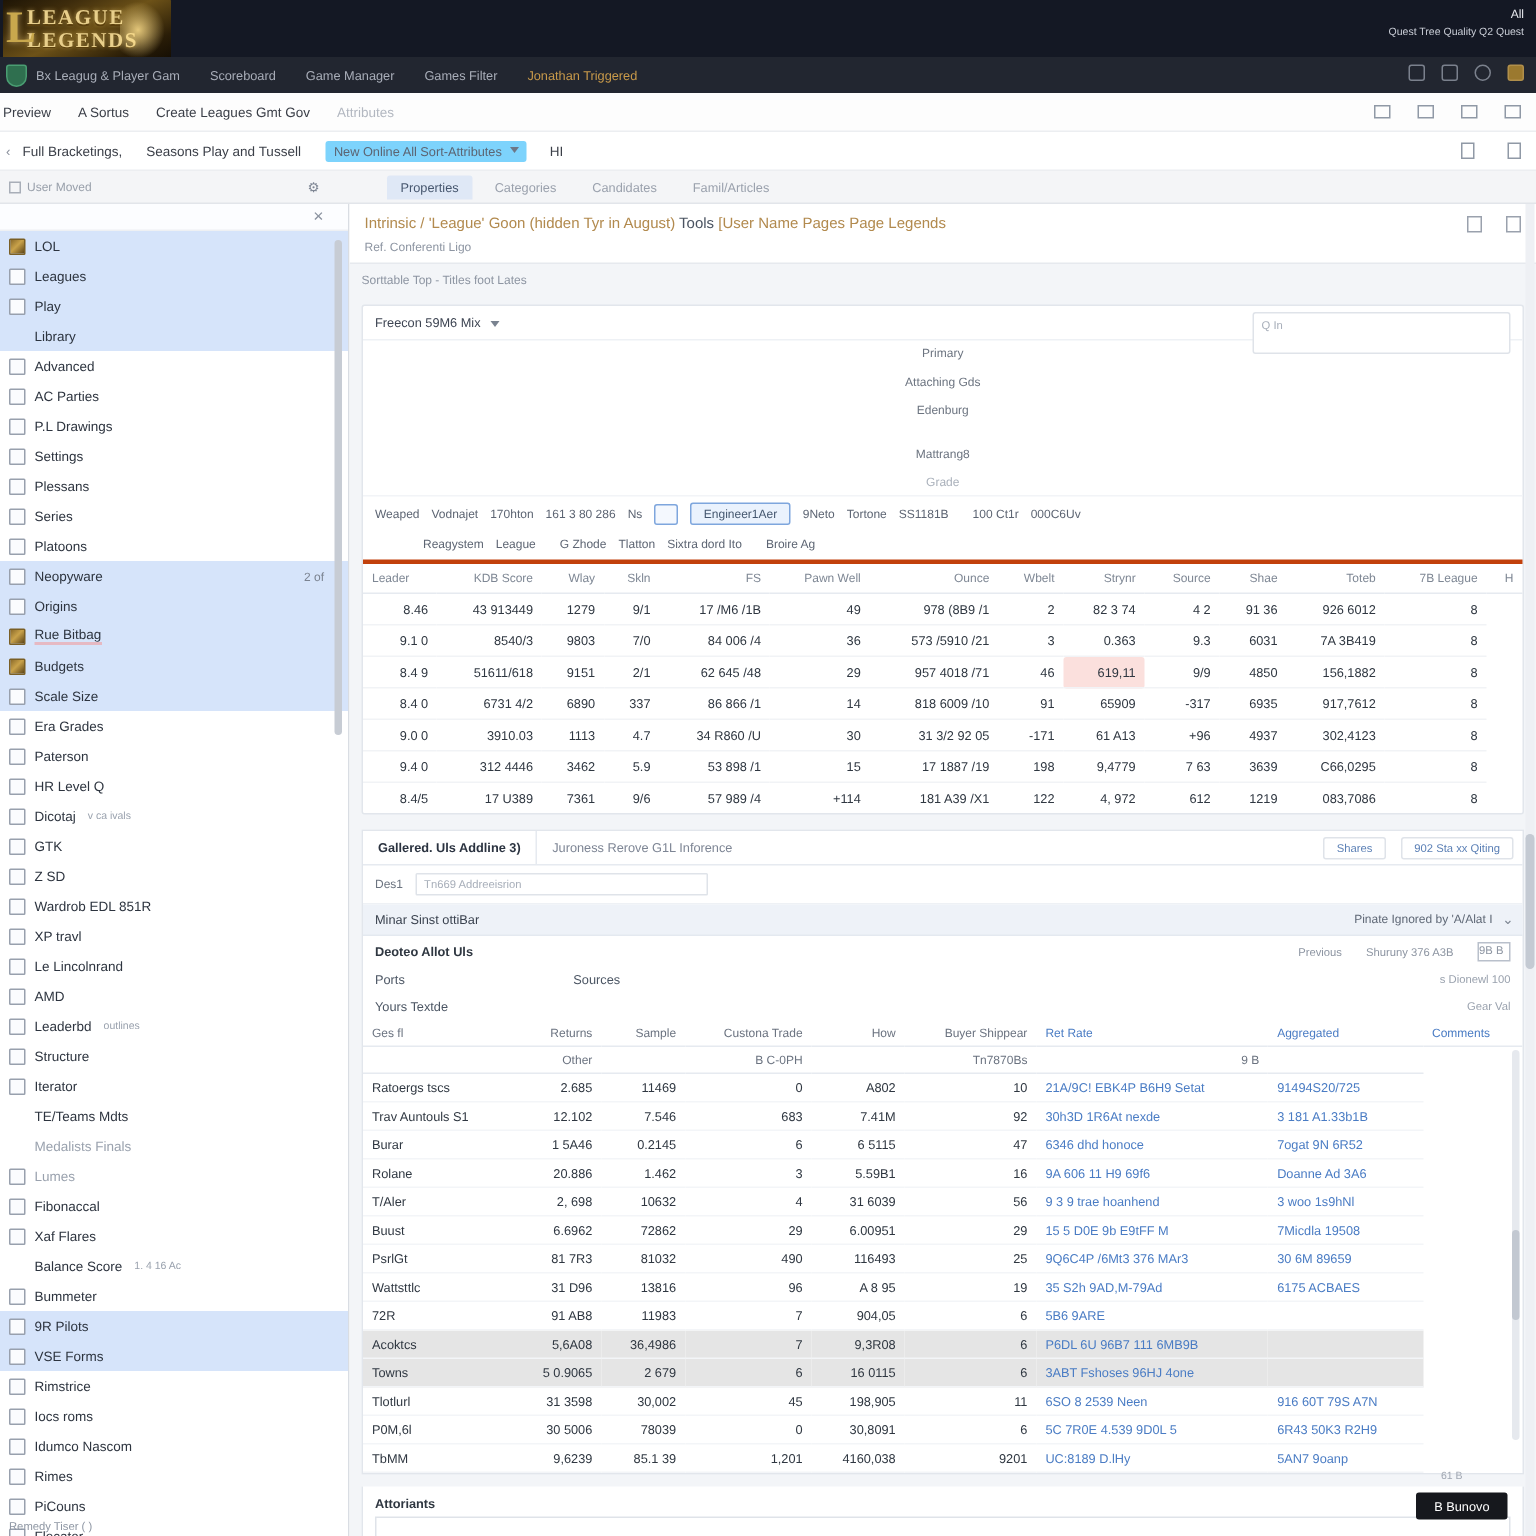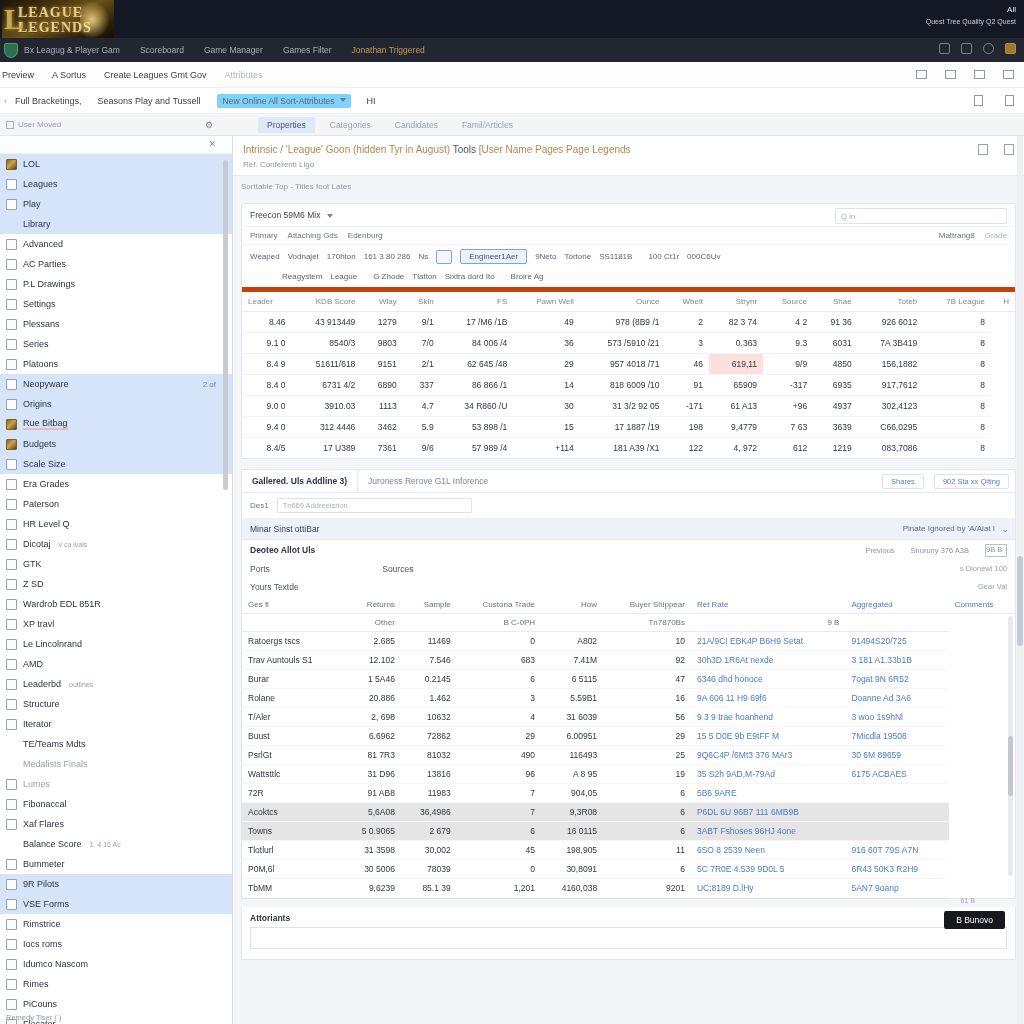--- a/index.html
+++ b/index.html
@@ -168,28 +168,28 @@
     background: #ffffff; margin: 10px 8px; border: 1px solid #e2e6ec; border-radius: 2px;
   }
   .card-label { font-size: 8px; color: #8d95a2; padding: 6px 20px 2px 8px; }
 
   .filterbar {
     position: relative; padding: 6px 8px; border-bottom: 1px solid #eef1f5;
     font-size: 8.5px; color: #3d4452;
   }
   .filterbar .caret { display:inline-block; border-left:3px solid transparent;border-right:3px solid transparent;border-top:4px solid #7a8390; margin-left:4px; vertical-align: middle;}
   .searchbox {
-    position: absolute; right: 8px; top: 4px; width: 172px; height: 16px;
+    position: absolute; right: 8px; top: 4px; width: 172px; height: 28px;
     border: 1px solid #dfe3e9; border-radius: 2px; background: #fff;
     font-size: 7.5px; color: #a8afba; padding: 3px 5px;
   }
 
   .subrow {
     display: flex; align-items: center; gap: 10px; padding: 4px 8px;
-    font-size: 8px; color: #6c7embed; color: #6c7480; border-bottom: 1px solid #f2f4f7;
+    font-size: 8px; color: #6c7embed; color: #6c7480; border-bottom: 1px solid #f2f4f7; flex-direction: column;
   }
   .subrow .c { white-space: nowrap; }
   .subrow .c.dim { color: #aab1bb; }
   .subrow .spacer { flex: 1; }
 
   .selrow { display: flex; align-items: center; gap: 8px; padding: 4px 8px; font-size: 8px; color: #5d6573; }
   .chip-sm {
     width: 16px; height: 14px; border: 1px solid #7ea6dd; border-radius: 2px;
     background: #f4f8fe;
   }
@@ -591,21 +591,21 @@
         <span class="chip-sm"></span>
         <span class="chip-lg">Engineer1Aer</span>
         <span class="c blue">9Neto</span>
         <span class="c dim">Tortone</span>
         <span class="c dim">SS1181B</span>
         <span class="spacer"></span>
         <span class="c dim">100 Ct1r</span>
         <span class="c dim">000C6Uv</span>
       </div>
 
-      <div class="selrow" style="padding-left:40px;border-bottom:5px solid #c2410c;padding-bottom:6px;text-align:right;">
+      <div class="selrow" style="padding-left:40px;border-bottom:3px solid #c2410c;padding-bottom:6px;text-align:right;">
         <span class="c">Reagystem</span>
         <span class="c blue">League</span>
         <span class="spacer"></span>
         <span class="c">G Zhode</span>
         <span class="c dim">Tlatton</span>
         <span class="c">Sixtra dord Ito</span>
         <span class="spacer"></span>
         <span class="c">Broire Ag</span>
       </div>
 

